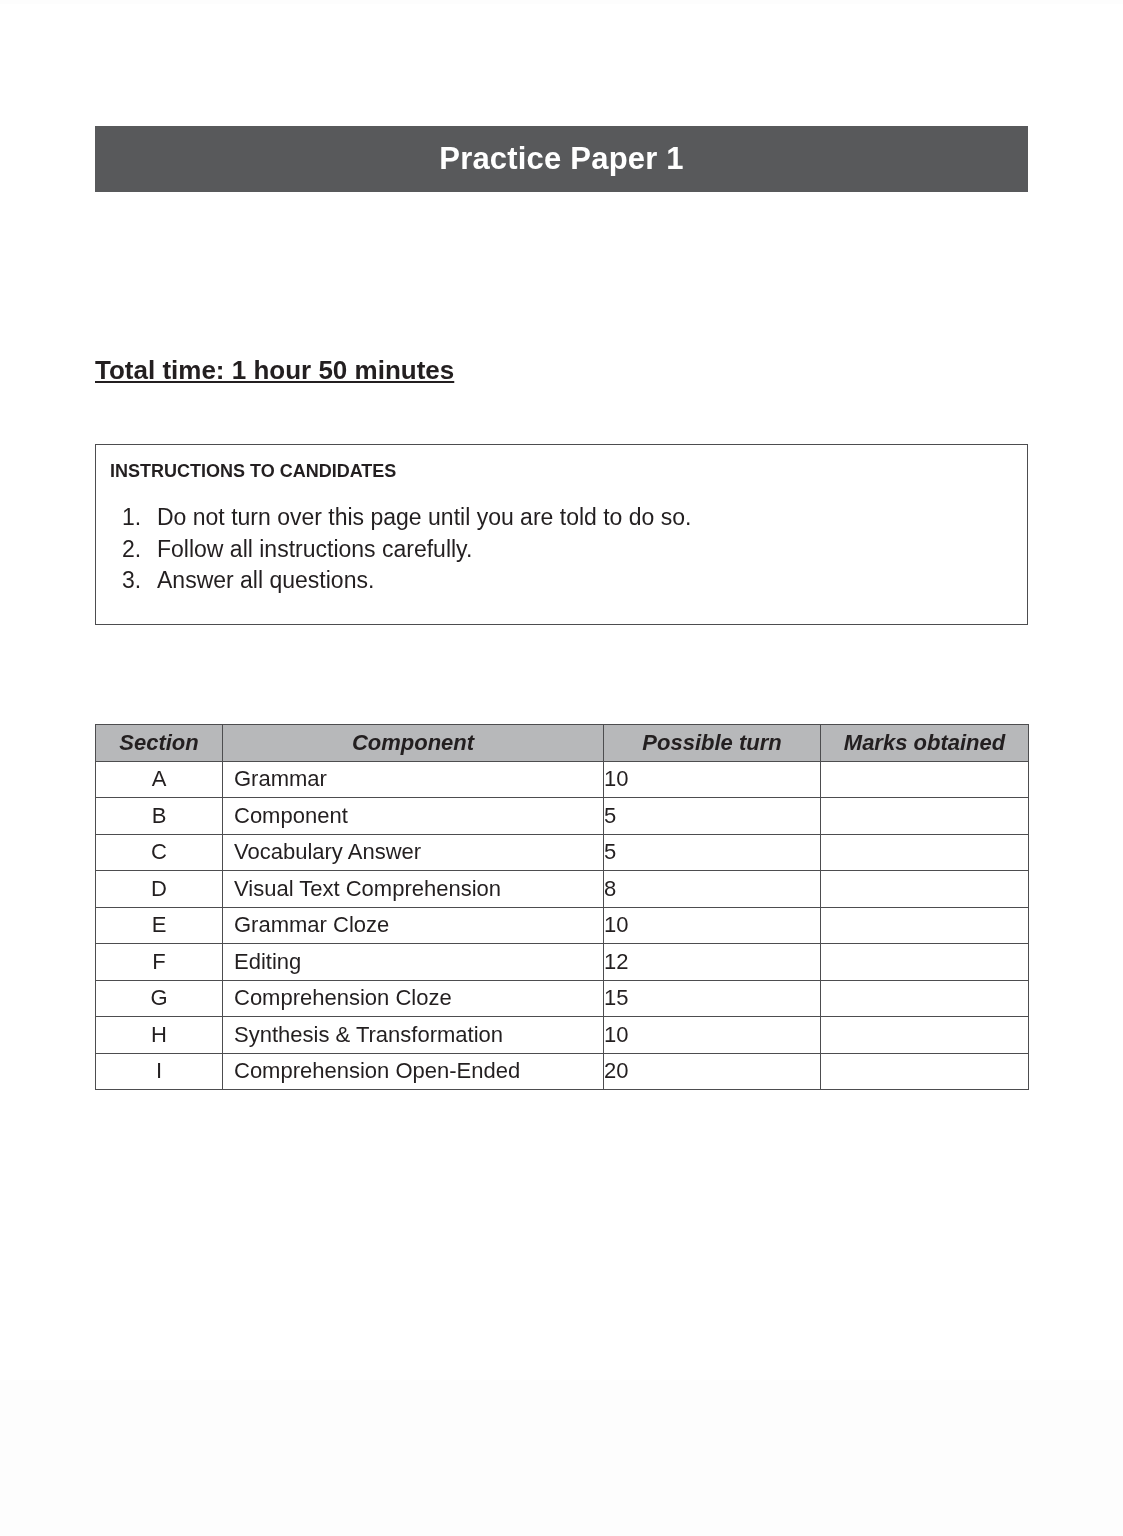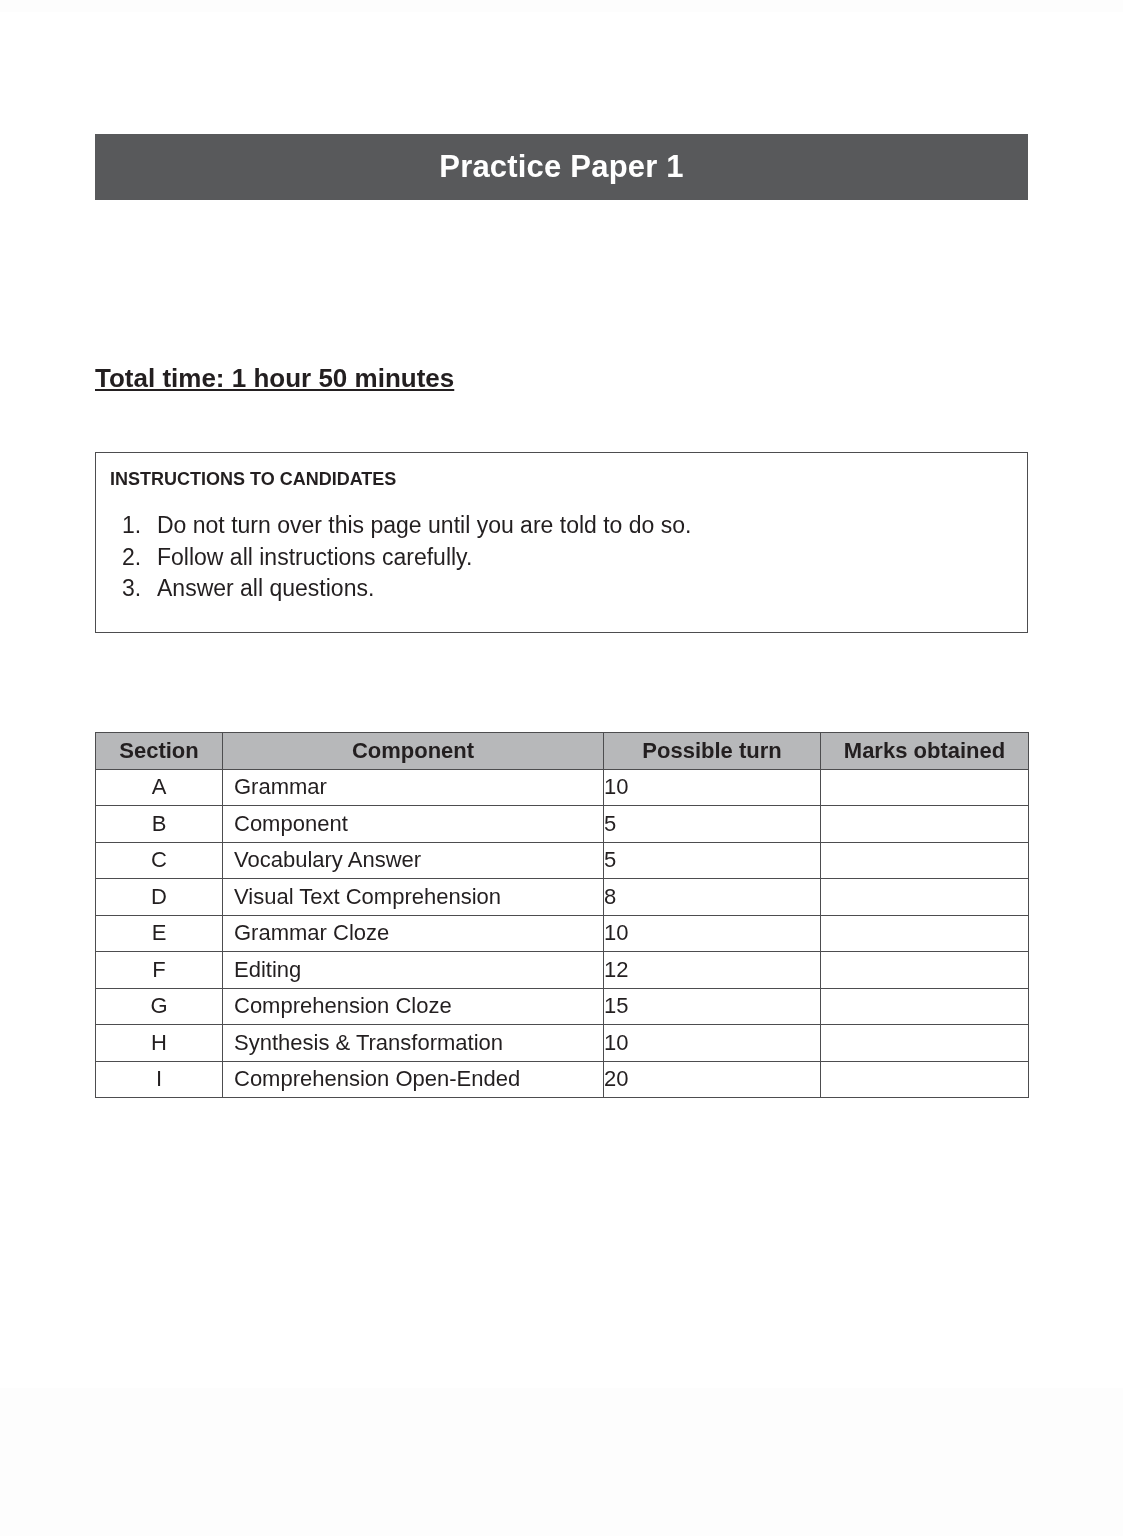--- a/index.html
+++ b/index.html
@@ -15,21 +15,21 @@
   html, body {
     background: #fdfdfd;
     font-family: "Liberation Sans", sans-serif;
     color: var(--text-color);
   }
 
   .page {
     position: relative;
     width: 1123px;
     height: 1376px;
-    margin: 12px auto;
+    margin: 4px auto;
     background: var(--page-bg);
     overflow: hidden;
     padding-left: 20px;
   }
 
   
   .header-bar {
     position: absolute;
     left: 95px;
     top: 122px;
@@ -100,20 +100,21 @@
   .marks-table td {
     border: 1.5px solid var(--border-color);
     height: 36.5px;
     vertical-align: middle;
   }
   .marks-table thead th {
     background: var(--table-header-bg);
     font-weight: bold;
     text-align: center;
     font-size: 22px;
+    font-style: italic;
   }
   .col-section   { width: 127px; }
   .col-component { width: 381px; }
   .col-possible  { width: 217px; }
   .col-obtained  { width: 208px; }
 
   .c-section  { text-align: center; }
   .c-component{ text-align: left; padding-left: 11px; }
   .c-marks    { }
   .c-obtained { text-align: center; }

